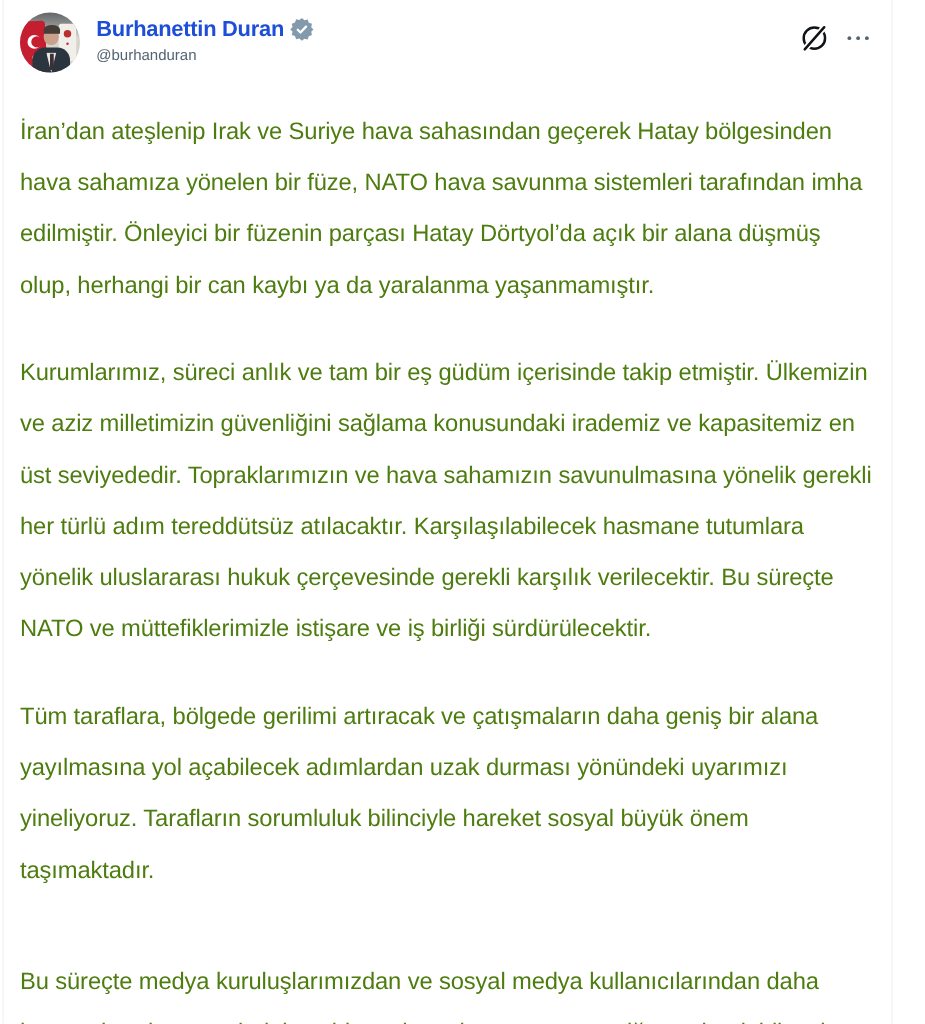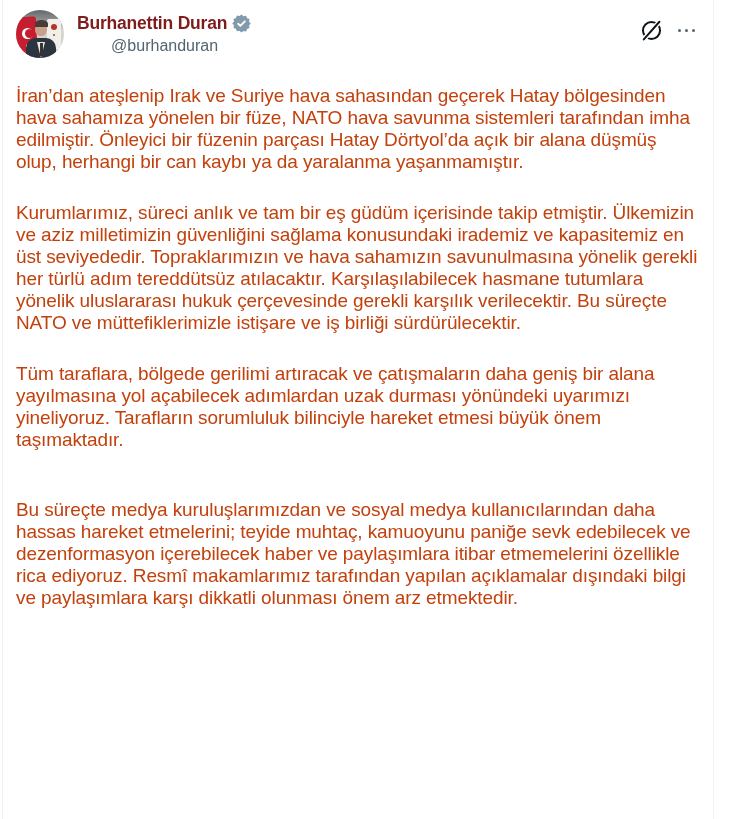--- a/index.html
+++ b/index.html
@@ -89,26 +89,26 @@
   }
   .avatar .tie {
     position: absolute; left: 50%; bottom: 2px;
     width: 3px; height: 13px; margin-left: -0.5px;
     background: #3d2f33;
   }
 
   .author-block { margin-left: 13px; padding-top: 3px; min-width: 0; }
   .name-row { display: flex; align-items: center; }
   .author-name {
-    font-size: 17.5px; font-weight: 700; color: #7f1d1d;
+    font-size: 17.5px; font-weight: 700; color: #1d4ed8;
     letter-spacing: -0.2px; cursor: pointer; white-space: nowrap;
   }
   .verified-badge { width: 21px; height: 21px; margin-left: 4px; cursor: pointer; }
   .author-handle {
-    font-size: 16px; color: #536471; margin-top: 3px; cursor: pointer; text-align: center;
+    font-size: 12px; color: #536471; margin-top: 3px; cursor: pointer;
   }
 
   .header-actions {
     margin-left: auto;
     display: flex; align-items: center;
     padding-top: 8px; padding-right: 4px;
     gap: 14px;
   }
   .icon-btn {
     background: none; border: none; cursor: pointer;
@@ -117,22 +117,22 @@
   }
   .more-dots { display: flex; gap: 3.5px; align-items: center; }
   .more-dots i {
     width: 3.5px; height: 3.5px; border-radius: 50%;
     background: #536471; display: block;
   }
 
   
   .tweet-body { margin-top: 27px; width: 686px; }
   .tweet-body p {
-    font-size: 19px; line-height: 22px;
-    color: #c2410c; letter-spacing: -0.1px;
+    font-size: 19px; line-height: 41px;
+    color: #4d7c0f; letter-spacing: -0.1px;
     margin-bottom: 29px;
   }
   .tweet-body p:last-child { margin-bottom: 0; margin-top: 48px; }
 </style>
 </head>
 <body>
 
 <div class="timeline-column">
   <article class="tweet">
 
@@ -176,18 +176,18 @@
               <i></i>
               <i></i>
             </span>
         </button>
       </div>
     </header>
 
     <div class="tweet-body">
         <p>İran’dan ateşlenip Irak ve Suriye hava sahasından geçerek Hatay bölgesinden hava sahamıza yönelen bir füze, NATO hava savunma sistemleri tarafından imha edilmiştir. Önleyici bir füzenin parçası Hatay Dörtyol’da açık bir alana düşmüş olup, herhangi bir can kaybı ya da yaralanma yaşanmamıştır.</p>
         <p>Kurumlarımız, süreci anlık ve tam bir eş güdüm içerisinde takip etmiştir. Ülkemizin ve aziz milletimizin güvenliğini sağlama konusundaki irademiz ve kapasitemiz en üst seviyededir. Topraklarımızın ve hava sahamızın savunulmasına yönelik gerekli her türlü adım tereddütsüz atılacaktır. Karşılaşılabilecek hasmane tutumlara yönelik uluslararası hukuk çerçevesinde gerekli karşılık verilecektir. Bu süreçte NATO ve müttefiklerimizle istişare ve iş birliği sürdürülecektir.</p>
-        <p>Tüm taraflara, bölgede gerilimi artıracak ve çatışmaların daha geniş bir alana yayılmasına yol açabilecek adımlardan uzak durması yönündeki uyarımızı yineliyoruz. Tarafların sorumluluk bilinciyle hareket etmesi büyük önem taşımaktadır.</p>
+        <p>Tüm taraflara, bölgede gerilimi artıracak ve çatışmaların daha geniş bir alana yayılmasına yol açabilecek adımlardan uzak durması yönündeki uyarımızı yineliyoruz. Tarafların sorumluluk bilinciyle hareket sosyal büyük önem taşımaktadır.</p>
         <p>Bu süreçte medya kuruluşlarımızdan ve sosyal medya kullanıcılarından daha hassas hareket etmelerini; teyide muhtaç, kamuoyunu paniğe sevk edebilecek ve dezenformasyon içerebilecek haber ve paylaşımlara itibar etmemelerini özellikle rica ediyoruz. Resmî makamlarımız tarafından yapılan açıklamalar dışındaki bilgi ve paylaşımlara karşı dikkatli olunması önem arz etmektedir.</p>
       </div>
 
   </article>
 </div>
 
 </body></html>

